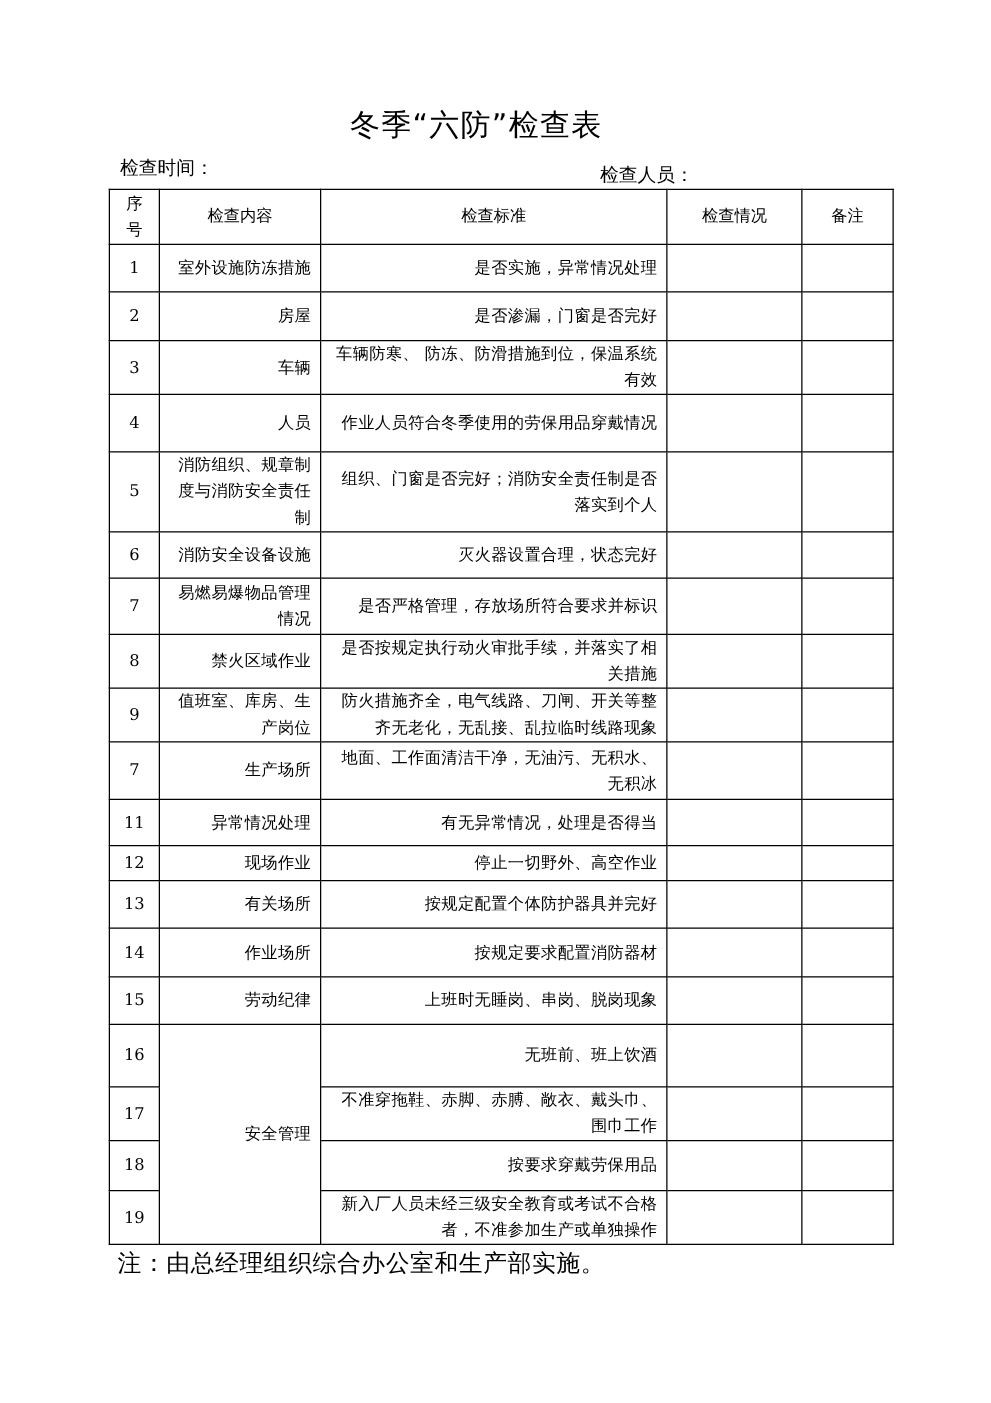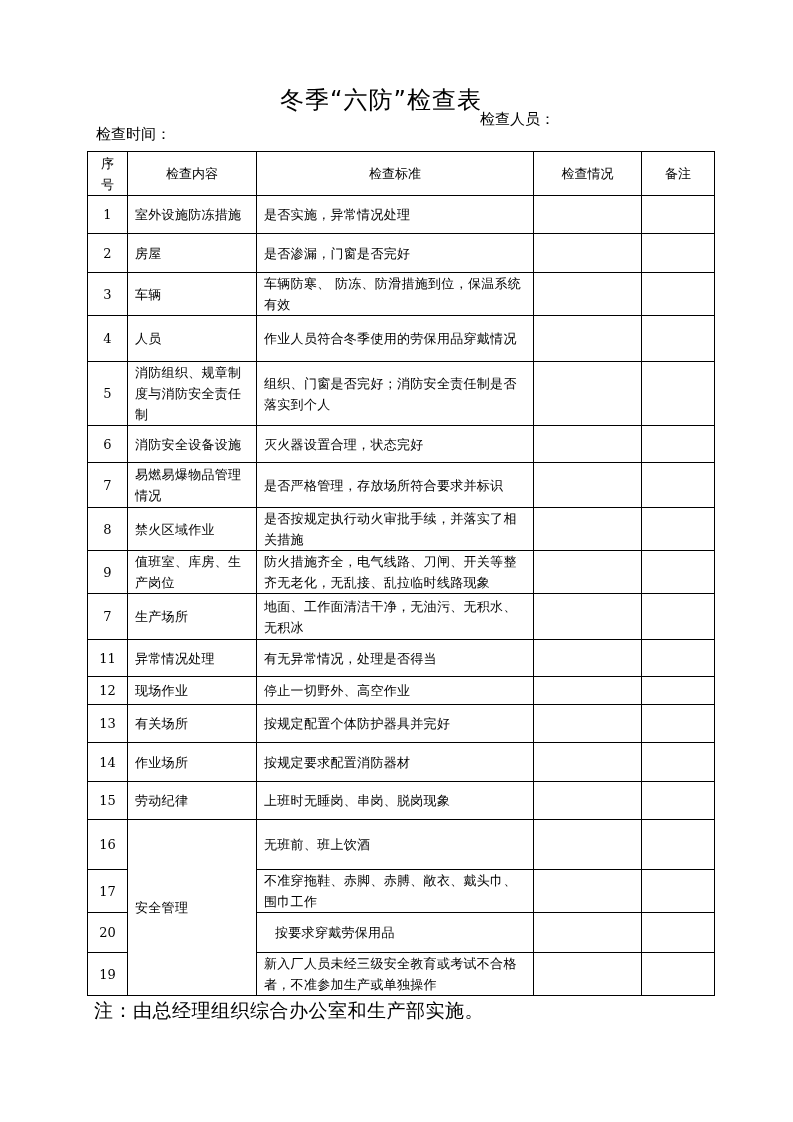--- a/index.html
+++ b/index.html
@@ -28,21 +28,21 @@
     }
     .meta-left {
       position: absolute;
       left: 96px;
       top: 125px;
       font-size: 15px;
     }
     .meta-right {
       position: absolute;
       left: 480px;
-      top: 110px;
+      top: 131px;
       font-size: 15px;
     }
     table.check {
       position: absolute;
       left: 87px;
       top: 151px;
       border-collapse: collapse;
       table-layout: fixed;
       width: 627px;
       font-size: 13px;
@@ -62,21 +62,21 @@
     }
     th.no-h {
       padding: 0;
       line-height: 20px;
     }
     td.no {
       text-align: center;
       padding: 0;
     }
     td.content, td.standard {
-      text-align: left;
+      text-align: right;
       letter-spacing: 0.3px;
     }
     td.standard.indent {
       padding-left: 18px;
     }
     td.merged {
       vertical-align: middle;
       padding-bottom: 18px;
     }
     .note {
@@ -227,21 +227,21 @@
       <td></td>
       <td></td>
     </tr>
     <tr style="height:42px">
       <td class="no">17</td>
       <td class="standard">不准穿拖鞋、赤脚、赤膊、敞衣、戴头巾、围巾工作</td>
       <td></td>
       <td></td>
     </tr>
     <tr style="height:40px">
-      <td class="no">20</td>
+      <td class="no">18</td>
       <td class="standard indent">按要求穿戴劳保用品</td>
       <td></td>
       <td></td>
     </tr>
     <tr style="height:43px">
       <td class="no">19</td>
       <td class="standard">新入厂人员未经三级安全教育或考试不合格者，不准参加生产或单独操作</td>
       <td></td>
       <td></td>
     </tr>

